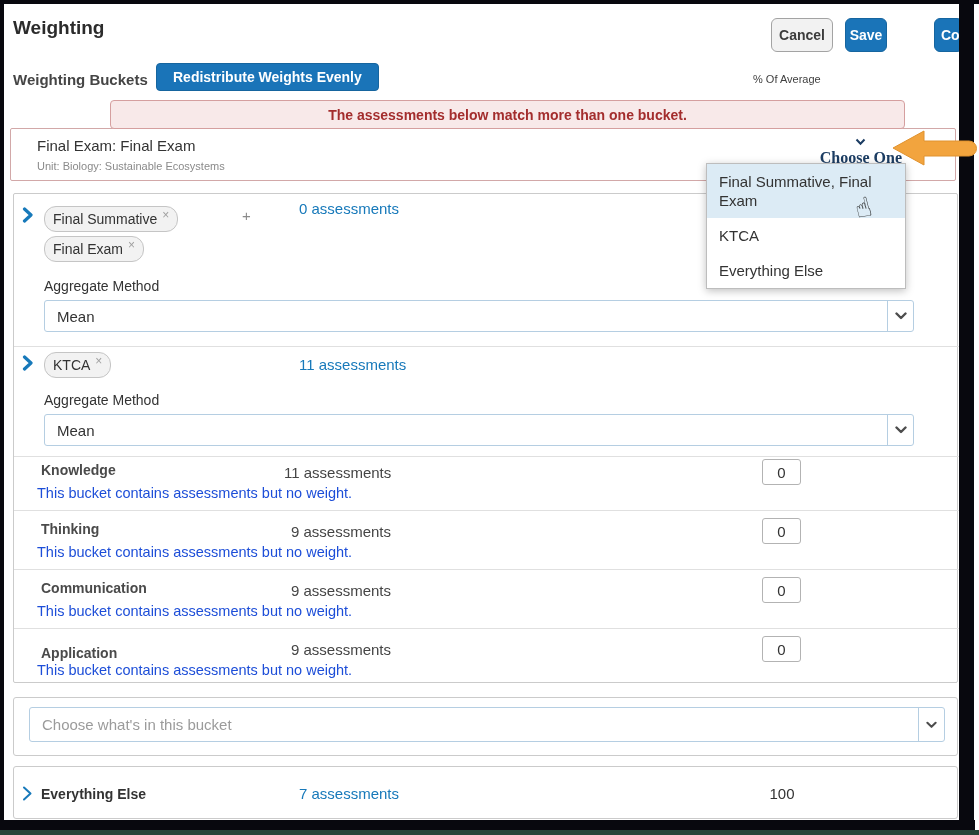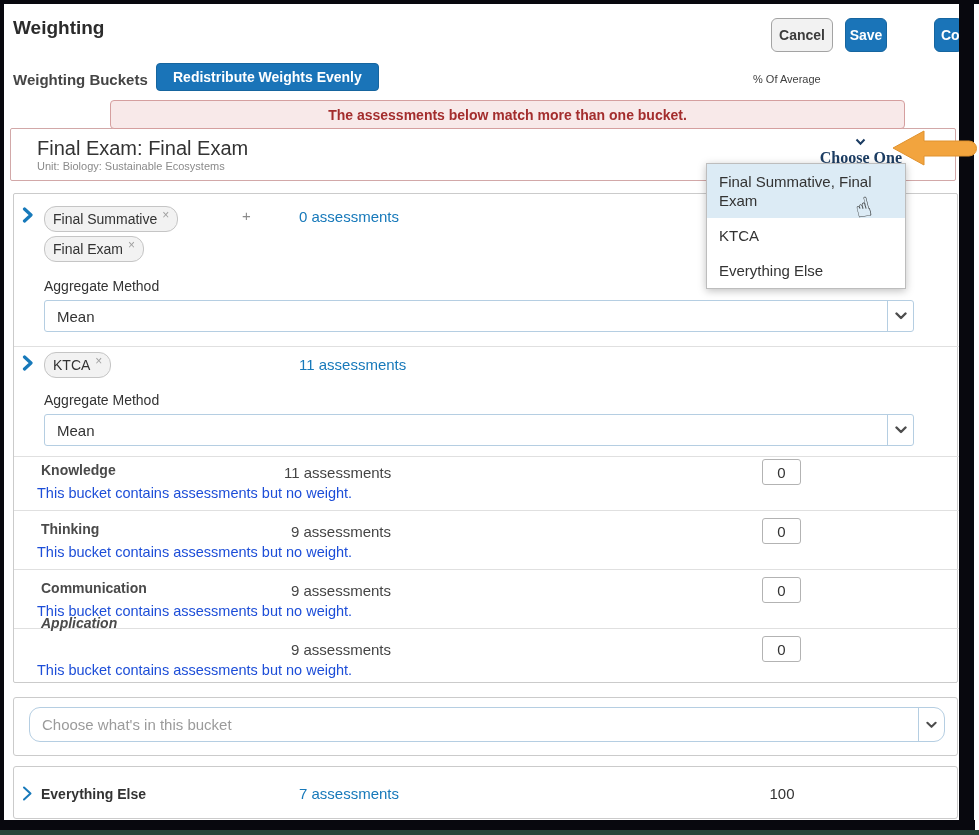--- a/index.html
+++ b/index.html
@@ -31,21 +31,21 @@
   .pct-label { position:absolute; left:753px; top:73px; font-size:11px; color:#3f3f3f; }
 
   
   .alert { position:absolute; left:110px; top:100px; width:795px; height:29px; background:#f8e9e9;
            border:1px solid #d59f9f; border-radius:4px; color:#a32d2d; font-size:14px; font-weight:bold;
            display:flex; align-items:center; justify-content:center; z-index:5; }
 
   
   .conflict-box { position:absolute; left:10px; top:128px; width:946px; height:53px; background:#fff;
                   border:1px solid #d2a8a8; border-radius:2px; }
-  .conflict-title { position:absolute; left:26px; top:8px; font-size:20px; color:#333; }
+  .conflict-title { position:absolute; left:26px; top:8px; font-size:15px; color:#333; }
   .conflict-unit  { position:absolute; left:26px; top:31px; font-size:11px; color:#8a8a8a; }
   .choose-one { position:absolute; right:53px; top:9px; font-family:"Liberation Serif", serif; font-weight:bold;
                 font-size:16px; color:#1c3d63; display:flex; align-items:center; gap:3px; cursor:pointer;flex-direction:column; }
   .choose-one .caret { font-size:11px; margin-left:2px; }
 
   
   .anno-arrow { position:absolute; left:891px; top:127px; z-index:50; }
 
   
   .menu { position:absolute; left:706px; top:163px; width:200px; background:#fff; border:1px solid #bdbdbd;
@@ -73,21 +73,21 @@
   .sel .sel-btn { width:26px; height:100%; border-left:1px solid #b5cee2; display:flex; align-items:center; justify-content:center; }
 
   .row-name { position:absolute; left:27px; font-size:14px; font-weight:bold; color:#4a4a4a; }
   .row-count { position:absolute; left:270px; font-size:15px; color:#454545; }
   .weight-input { position:absolute; left:748px; width:39px; height:26px; border:1px solid #b3b3b3; border-radius:3px;
                   text-align:center; font-size:15px; color:#333; font-family:"Liberation Sans",sans-serif; background:#fff; }
   .row-warning { position:absolute; left:23px; font-size:14.5px; color:#1d4ed8; }
 
   
   .new-bucket-box { position:absolute; left:13px; top:697px; width:945px; height:59px; border:1px solid #cbcbcb; border-radius:3px; background:#fff; }
-  .combo { position:absolute; left:15px; top:9px; width:916px; height:35px; border:1px solid #b5cee2; border-radius:11px;
+  .combo { position:absolute; left:15px; top:9px; width:916px; height:35px; border:1px solid #b5cee2; border-radius:3px;
            display:flex; align-items:center; background:#fff; }
   .combo input { flex:1; border:none; outline:none; padding-left:12px; font-size:15px; color:#333;
                  font-family:"Liberation Sans",sans-serif; background:transparent; }
   .combo input::placeholder { color:#9b9b9b; opacity:1; }
   .combo .sel-btn { width:26px; height:100%; border-left:1px solid #b5cee2; display:flex; align-items:center; justify-content:center; cursor:pointer; }
 
   .ee-box { position:absolute; left:13px; top:766px; width:945px; height:53px; border:1px solid #cbcbcb; border-radius:3px; background:#fff; }
   .ee-name { position:absolute; left:27px; top:19px; font-size:14px; font-weight:bold; color:#333; }
   .ee-weight { position:absolute; left:748px; top:18px; width:40px; text-align:center; font-size:15px; color:#333; }
 </style>
@@ -133,21 +133,21 @@
   <div class="card">
 
     <svg class="chev" style="left:8px; top:13px;" width="12" height="16" viewBox="0 0 12 16">
         <polyline points="2.5,2 9,8 2.5,14" fill="none" stroke="#1779ba" stroke-width="3.2" stroke-linecap="round" stroke-linejoin="round"></polyline>
       </svg>
     <div class="tag" style="left:30px; top:12px;">
       <span>Final Summative</span>
       <span class="x">×</span>
     </div>
     <div class="plus" style="left:228px; top:13px;">+</div>
-    <a class="as-link" style="left:285px; top:14px;">0 assessments</a>
+    <a class="as-link" style="left:285px; top:6px;">0 assessments</a>
     <div class="tag" style="left:30px; top:42px;">
       <span>Final Exam</span>
       <span class="x">×</span>
     </div>
     <div class="agg-label" style="left:30px; top:84px;">Aggregate Method</div>
     <div class="sel" style="top:106px;">
       <span class="sel-val">Mean</span>
       <span class="sel-btn">
         <svg width="12" height="8" viewBox="0 0 12 8">
             <polyline points="1.5,1.5 6,6 10.5,1.5" fill="none" stroke="#4d4d4d" stroke-width="2.4" stroke-linecap="round" stroke-linejoin="round"></polyline>
@@ -193,21 +193,21 @@
 
     <div>
       <div class="row-name" style="top:386px;">Communication</div>
       <div class="row-count" style="left:277px; top:388px;">9 assessments</div>
       <input class="weight-input" style="top: 383px;" value="0">
       <div class="row-warning" style="top:409px;">This bucket contains assessments but no weight.</div>
     </div>
     <div class="divider" style="top:434px;"></div>
 
     <div>
-      <div class="row-name" style="top:421px;font-style:italic;">Application</div>
+      <div class="row-name" style="top:451px;">Application</div>
       <div class="row-count" style="left:277px; top:447px;">9 assessments</div>
       <input class="weight-input" style="top: 442px;" value="0">
       <div class="row-warning" style="top:468px;">This bucket contains assessments but no weight.</div>
     </div>
   </div>
 
   <div class="new-bucket-box">
     <div class="combo">
       <input type="text" placeholder="Choose what's in this bucket" style="">
       <span class="sel-btn">

